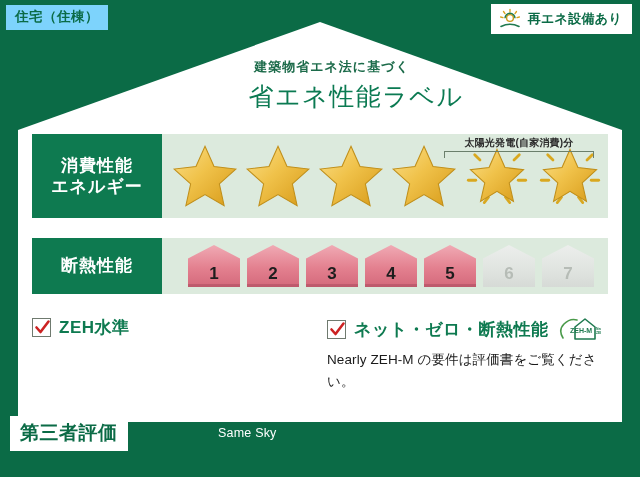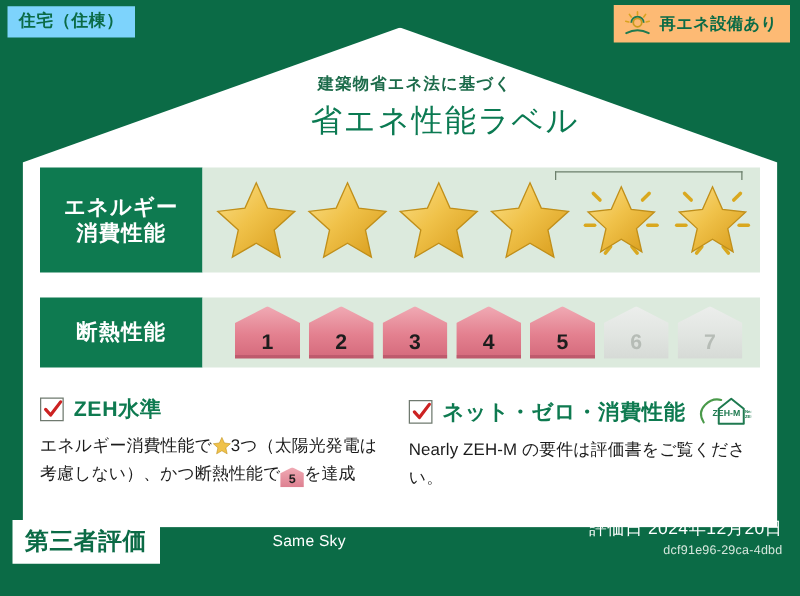--- a/index.html
+++ b/index.html
@@ -32,21 +32,21 @@
     font-size: 13.5px;
     font-weight: 700;
     letter-spacing: .5px;
     line-height: 1.15;
     z-index: 6;
   }
   
   .renew-badge {
     position: absolute;
     right: 8px; top: 4px;
-    background: #fdba74;
+    background: #ffffff;
     padding: 4px 10px 4px 6px;
     display: flex; align-items: center; gap: 5px;
     z-index: 6;
   }
   .renew-badge .txt {
     color: #0b6b46;
     font-size: 13px;
     font-weight: 700;
     letter-spacing: .3px;
   }
@@ -234,22 +234,22 @@
     <span class="txt">再エネ設備あり</span>
   </div>
 
   <div class="title-wrap">
     <div class="title-sub">建築物省エネ法に基づく</div>
     <div class="title-main">省エネ性能ラベル</div>
   </div>
 
   <div class="row row-energy">
     <div class="row-label">
+      <span>消費性能</span>
       <span>エネルギー</span>
-      <span>消費性能</span>
     </div>
     <div class="row-track">
       <div class="stars">
         <div class="star-cell">
           <svg viewBox="0 0 64 64" xmlns="http://www.w3.org/2000/svg">
               <defs>
                 <linearGradient id="g1" x1="0" y1="0" x2="1" y2="1">
                   <stop offset="0%" stop-color="#fbe08a"></stop>
                   <stop offset="45%" stop-color="#f0c24a"></stop>
                   <stop offset="100%" stop-color="#d79a18"></stop>
@@ -294,20 +294,21 @@
               <line x1="5" y1="36" x2="12" y2="36"></line>
                 <line x1="59" y1="36" x2="52" y2="36"></line>
               <line x1="20" y1="57" x2="24" y2="52"></line>
                 <line x1="44" y1="57" x2="40" y2="52"></line>
             </g>
             <path d="M32 7 L39.5 24 L57 26 L43.5 38.5 L47.5 56 L32 46.5 L16.5 56 L20.5 38.5 L7 26 L24.5 24 Z" fill="url(#g1)" stroke="#c08f1a" stroke-width="1"></path>
           </svg>
         </div>
       </div>
       <div class="solar-bracket">
+        <div class="cap">太陽光発電(自家消費)分</div>
         <div class="brk"></div>
       </div>
     </div>
   </div>
 
   <div class="row row-insul">
     <div class="row-label">
       <span>断熱性能</span>
     </div>
     <div class="row-track">
@@ -327,52 +328,45 @@
 
     <div class="crit">
       <div class="crit-head">
         <span class="checkbox">
           <svg viewBox="0 0 17 17" xmlns="http://www.w3.org/2000/svg">
               <path d="M2.5 8.5 L6.5 13 L14.5 2.5" fill="none" stroke="#cc2222" stroke-width="2.6" stroke-linecap="round" stroke-linejoin="round"></path>
             </svg>
         </span>
         <span class="crit-title">ZEH水準</span>
       </div>
-      <div class="crit-body"><span>エネルギー消費性能で</span><span class="inline-star"><svg viewBox="0 0 64 64" xmlns="http://www.w3.org/2000/svg">
-              <path d="M32 4 L40.5 23 L61 25.5 L45.5 39.5 L50 60 L32 49.5 L14 60 L18.5 39.5 L3 25.5 L23.5 23 Z" fill="#f0c24a" stroke="#c08f1a" stroke-width="2"></path>
-            </svg></span><span>3つ（太陽光発電は考慮しない）、かつ断熱性能で</span><span class="inline-h">5</span><span>を達成</span></div>
     </div>
 
     <div class="crit">
       <div class="crit-head">
         <span class="checkbox">
           <svg viewBox="0 0 17 17" xmlns="http://www.w3.org/2000/svg">
               <path d="M2.5 8.5 L6.5 13 L14.5 2.5" fill="none" stroke="#cc2222" stroke-width="2.6" stroke-linecap="round" stroke-linejoin="round"></path>
             </svg>
         </span>
-        <span class="crit-title">ネット・ゼロ・消費性能</span>
+        <span class="crit-title">ネット・ゼロ・断熱性能</span>
         <span class="zehm-logo">
           <svg viewBox="0 0 44 26" xmlns="http://www.w3.org/2000/svg">
             <path d="M6 22 Q1 14 7 8 Q13 2 20 4" fill="none" stroke="#4a9a4a" stroke-width="1.6" stroke-linecap="round"></path>
             <path d="M18 23 L18 11 L28 3 L38 11 L38 23 Z" fill="none" stroke="#1f7a50" stroke-width="1.6" stroke-linejoin="round"></path>
             <text x="13" y="17" font-family="Liberation Sans, sans-serif" font-size="7" font-weight="700" fill="#1f7a50">ZEH-M</text>
             <text x="39" y="14" font-family="Liberation Sans, sans-serif" font-size="3.4" font-weight="700" fill="#1f7a50">Nearly</text>
             <text x="39" y="18" font-family="Liberation Sans, sans-serif" font-size="3.4" font-weight="700" fill="#1f7a50">ZEH-M</text>
           </svg>
         </span>
       </div>
       <div class="crit-body">Nearly ZEH-M の要件は評価書をご覧ください。</div>
     </div>
 
   </div>
 
   <div class="footer">
     <div class="bels-tag">
       <span class="bels-jp">第三者評価</span>
     </div>
     <div class="owner">Same Sky</div>
-    <div class="eval">
-      <div class="eval-date">評価日 2024年12月20日</div>
-      <div class="eval-id">dcf91e96-29ca-4dbd</div>
-    </div>
   </div>
 
 </div>
 
 </body></html>

